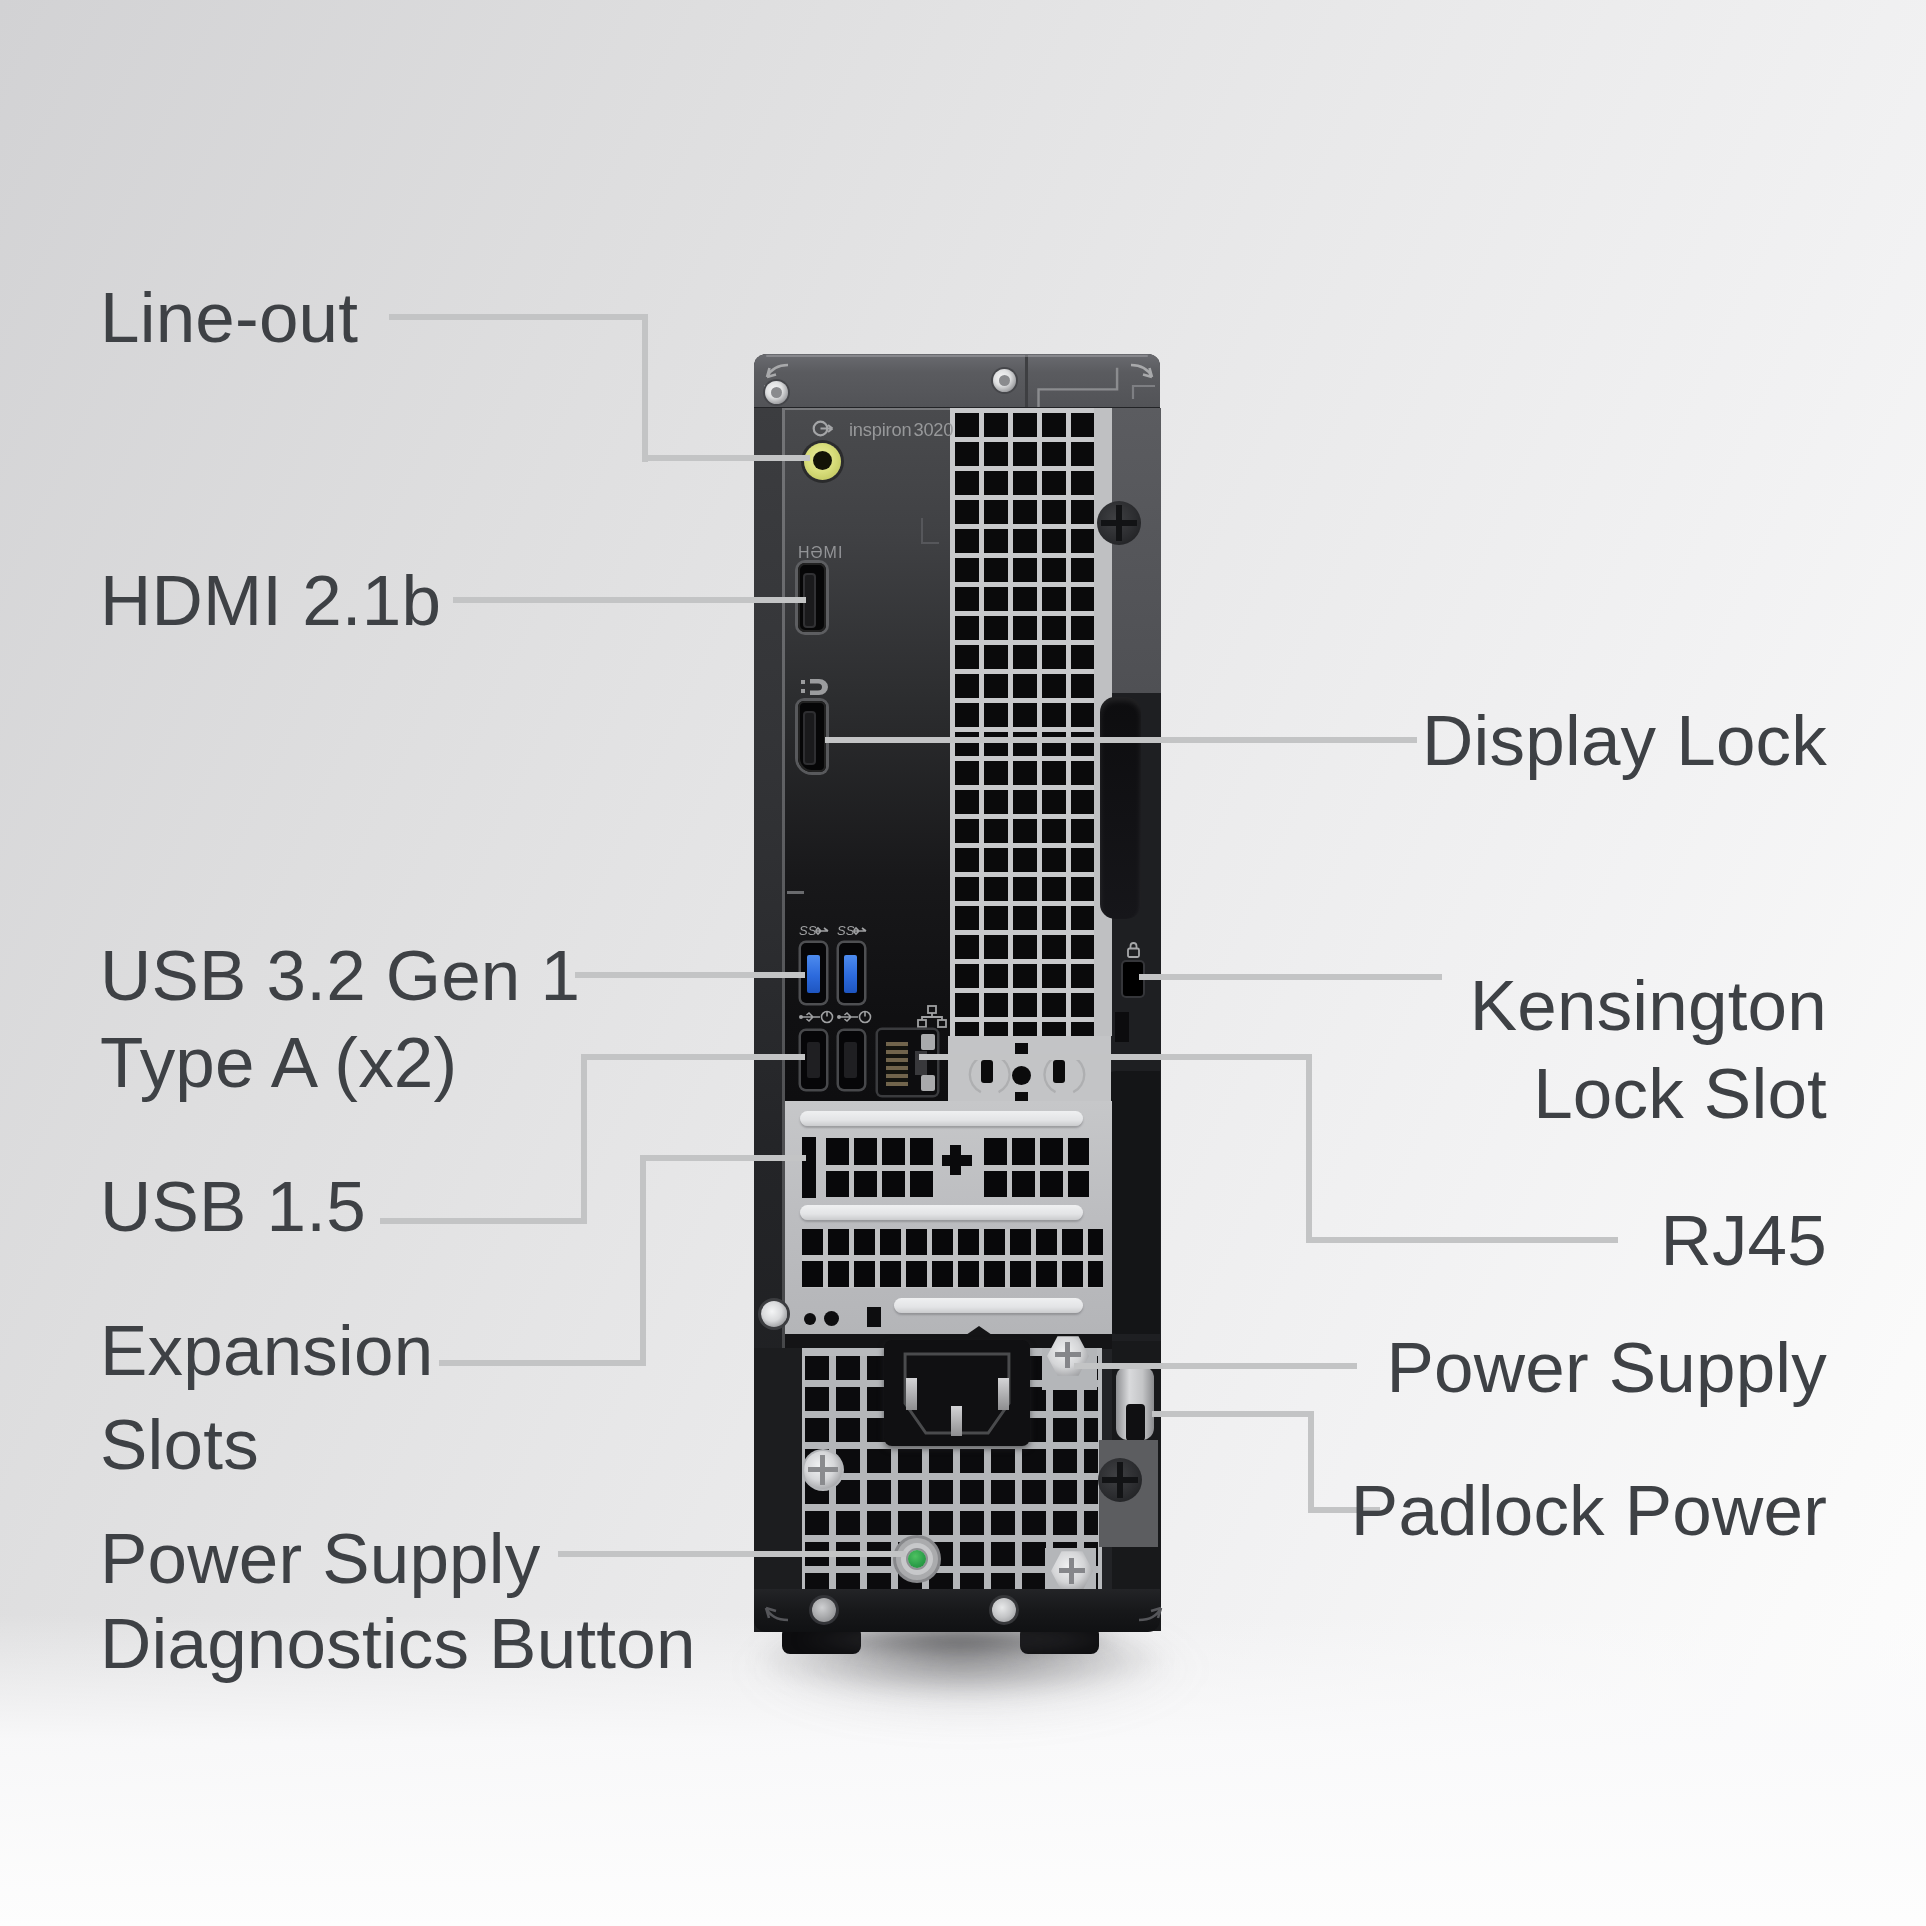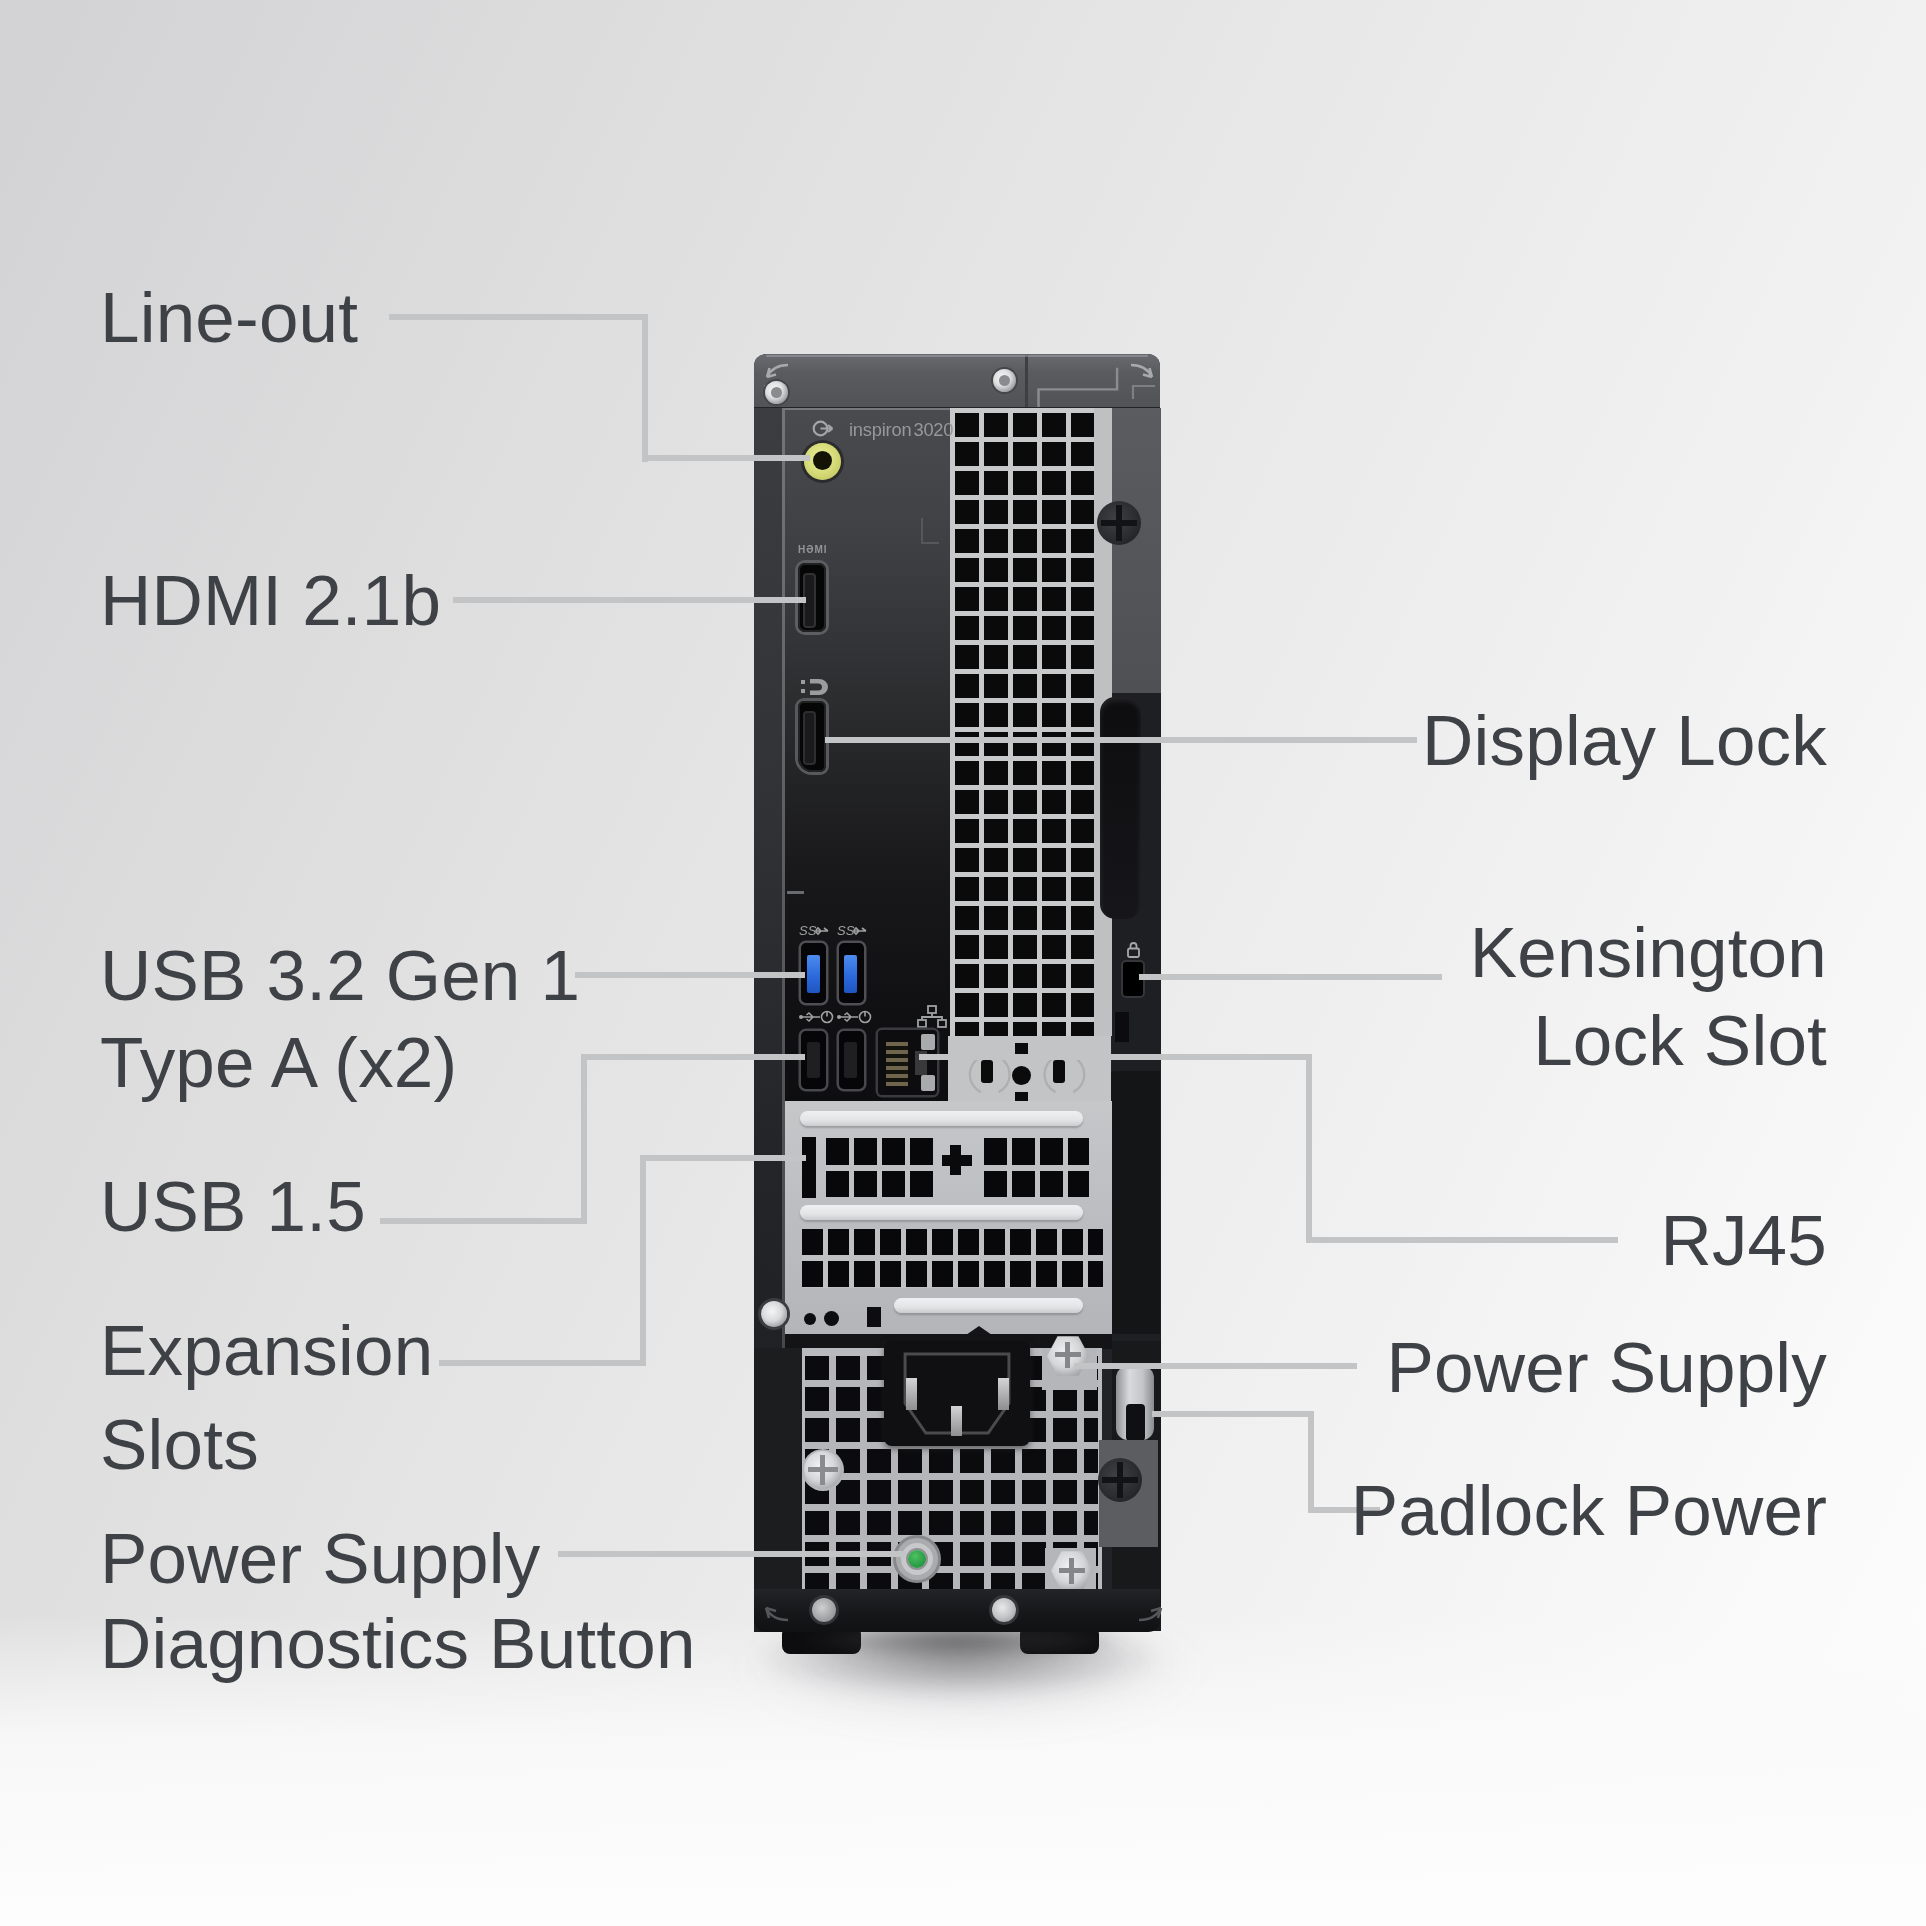--- a/index.html
+++ b/index.html
@@ -167,21 +167,21 @@
     <path d="M8.5 9.5 h12 M20.5 9.5 l-4.5 -3.5 M20.5 9.5 l-4.5 3.5" stroke="#a4a5a7" stroke-width="2.2" fill="none"></path>
   </svg>
 <div class="abs" style="left:849px;top:419px;font-size:18.3px;color:#97989a;letter-spacing:-0.2px;">inspiron<span style="margin-left:2px;">3020</span></div>
 
 <div class="abs" style="left:804px;top:443px;width:37px;height:37px;border-radius:50%;background:radial-gradient(circle at 45% 42%,#eaecA0 0%,#d9de7c 45%,#c3c961 80%,#aeb452 100%);box-shadow:0 0 0 3px rgba(10,10,10,.45);"></div>
 <div class="abs" style="left:813px;top:451px;width:19px;height:19px;border-radius:50%;background:#131306;"></div>
 <div class="abs" style="left:787px;top:891px;width:17px;height:2.5px;background:#6a6b6e;"></div>
 
 <div class="abs" style="left:921px;top:518px;width:16px;height:24px;border-left:2.5px solid #56575b;border-bottom:2.5px solid #56575b;"></div>
 
-<div class="abs" style="left:798px;top:544px;font-size:10px;font-weight:bold;color:#939497;letter-spacing:1px;">HӘMI</div>
+<div class="abs" style="left:798px;top:544px;font-size:16px;font-weight:normal;color:#939497;letter-spacing:1px;">HӘMI</div>
 
 <div class="abs" style="left:798px;top:563px;width:28px;height:69px;background:#060607;border-radius:7px;box-shadow:0 0 0 3px #5d5e61, inset 0 0 0 2px #222;"></div>
 <div class="abs" style="left:805px;top:575px;width:9px;height:51px;background:#1a1a1c;border-radius:2px;box-shadow:0 0 0 2px #313134;"></div>
 
 <svg class="abs" style="left:801px;top:677px;" width="30" height="20" viewBox="0 0 30 20">
     <rect x="0" y="3" width="4" height="4" fill="#9b9c9e"></rect>
     <rect x="0" y="12" width="4" height="4" fill="#9b9c9e"></rect>
     <path d="M9 2 h9 a9 8 0 0 1 0 16 h-9 z M9 6.5 v7 h8 a4 3.5 0 0 0 0 -7 z" fill="#9b9c9e" fill-rule="evenodd"></path>
   </svg>
 
@@ -265,17 +265,17 @@
 <div class="cl" style="left:1308px;top:1411px;width:6px;height:102px;"></div>
 <div class="cl" style="left:1308px;top:1507px;width:72px;height:6px;"></div>
 
 <div class="lbl" style="left:100px;top:275px;">Line-out</div>
 <div class="lbl" style="left:100px;top:558px;">HDMI 2.1b</div>
 <div class="lbl" style="left:100px;top:932px;line-height:87px;">USB 3.2 Gen 1<br>Type A (x2)</div>
 <div class="lbl" style="left:100px;top:1164px;">USB 1.5</div>
 <div class="lbl" style="left:100px;top:1304px;line-height:94px;">Expansion<br>Slots</div>
 <div class="lbl" style="left:100px;top:1516px;">Power Supply<br>Diagnostics Button</div>
 <div class="lbl lblr" style="top:698px;">Display Lock</div>
-<div class="lbl lblr" style="top:909px;line-height:88px;">Kensington<br>Lock Slot</div>
+<div class="lbl lblr" style="top:962px;line-height:88px;">Kensington<br>Lock Slot</div>
 <div class="lbl lblr" style="top:1198px;">RJ45</div>
 <div class="lbl lblr" style="top:1325px;">Power Supply</div>
 <div class="lbl lblr" style="top:1468px;">Padlock Power</div>
 
 
 </body></html>

